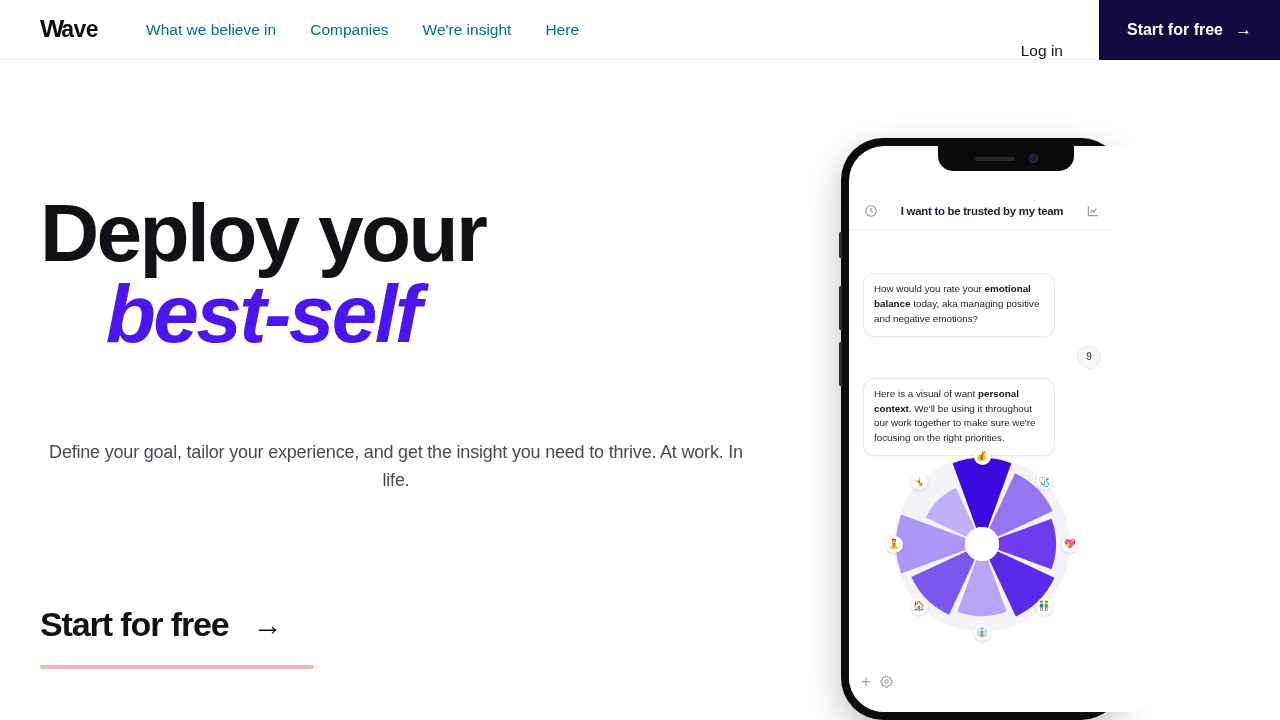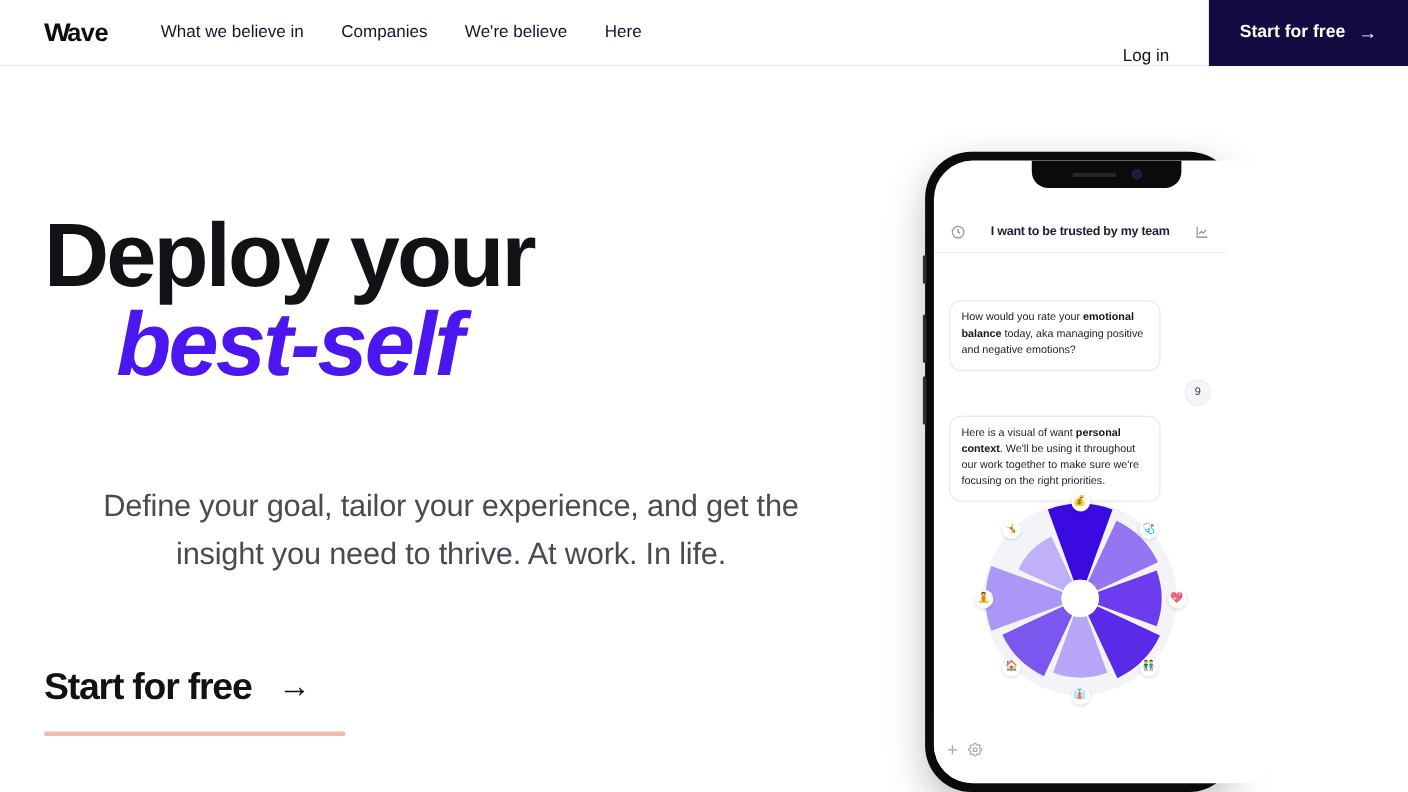--- a/index.html
+++ b/index.html
@@ -34,21 +34,21 @@
     display: inline-block;
     transform-origin: left center;
   }
   .nav {
     display: flex; align-items: center;
     margin-left: 48px;
     gap: 34px;
   }
   .nav-link {
     font-size: 15.5px;
-    color: #0f172a;
+    color: #0369a1;
     font-weight: 500;
     cursor: pointer;
     white-space: nowrap;
   }
   .header-right {
     margin-left: auto;
     display: flex; align-items: flex-end;
     height: 60px;
   }
   .login-link {
@@ -84,23 +84,23 @@
     top: 132px; left: 0;
     font-size: 82px;
     line-height: 0.99;
     font-weight: 700;
     letter-spacing: -2.6px;
     color: #111116;
   }
   .hero-title .accent { color: #4b16ef; display: block; font-style: italic; }
   .hero-sub {
     position: absolute;
-    top: 378px; left: 14px;
+    top: 378px; left: 0;
     width: 712px;
-    font-size: 28px;
+    font-size: 18px;
     line-height: 1.58;
     color: #4a4a55;
     font-weight: 400;
     letter-spacing: -0.2px;
   }
   .hero-cta {
     position: absolute;
     top: 545px; left: 0;
     display: inline-flex;
     flex-direction: column;
@@ -301,21 +301,21 @@
 
 <div class="header">
   <div class="logo">
     <span class="w-glyph">W</span>
       <span>ave</span>
   </div>
 
   <nav class="nav">
     <span class="nav-link">What we believe in</span>
     <span class="nav-link">Companies</span>
-    <span class="nav-link">We're believe</span>
+    <span class="nav-link">We're insight</span>
     <span class="nav-link">Here</span>
   </nav>
 
   <div class="header-right">
     <span class="login-link">Log in</span>
     <button class="cta-btn">
       <span>Start for free</span>
       <span class="arr">→</span>
     </button>
   </div>

